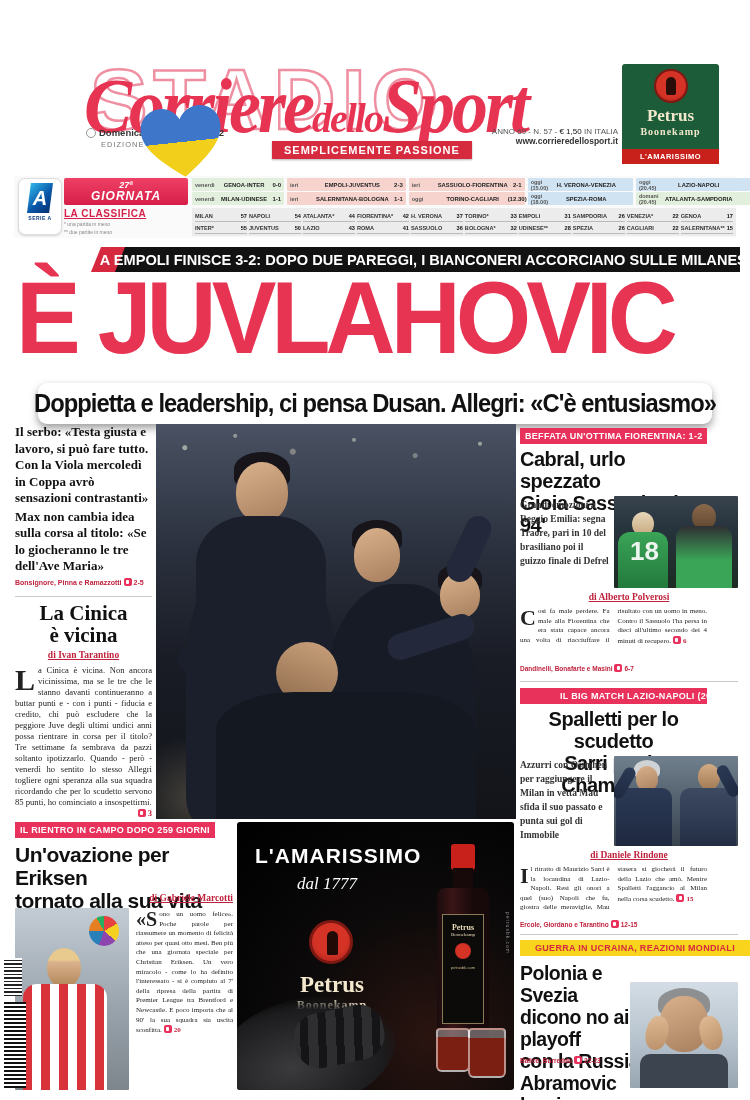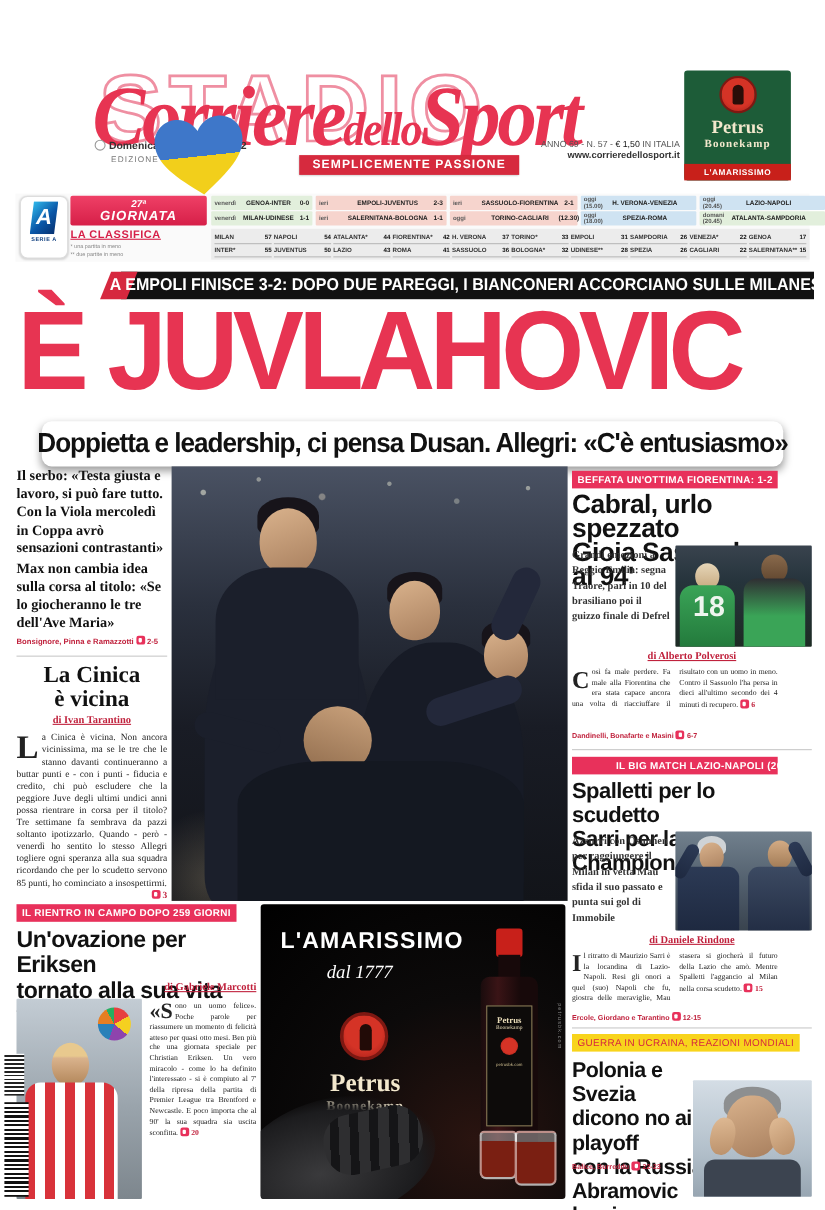--- a/index.html
+++ b/index.html
@@ -77,21 +77,21 @@
   .kicker span { font-weight:bold; font-size:15.5px; letter-spacing:0; transform:scaleX(.94); white-space:nowrap; }
   .headline { left:16px; top:262px; width:726px; color:#e73452;
     font-weight:bold; font-size:97px; letter-spacing:-5px; line-height:108px;
     transform:scaleY(1.05); transform-origin:top left; white-space:nowrap; }
   .deck-pill { left:38px; top:383px; width:674px; height:41px; background:#fff; border-radius:9px;
     box-shadow:0 4px 8px rgba(0,0,0,.4); display:flex; align-items:center; justify-content:center; }
   .deck-pill span { font-weight:bold; font-size:25px; letter-spacing:-1px; transform:scaleX(.95); white-space:nowrap; color:#111; }
 
   
   .red-label { background:#e8315b; color:#fff; font-weight:bold; font-size:9px; letter-spacing:.3px; padding:3px 5px; white-space:nowrap; }
-  .yellow-label { background:#f8d41c; color:#d6283f; font-weight:normal; font-size:9px; letter-spacing:.3px; padding:3px 5px; white-space:nowrap; }
+  .yellow-label { background:#f8d41c; color:#d6283f; font-weight:bold; font-size:9px; letter-spacing:.3px; padding:3px 15px; white-space:nowrap; }
   .art-title { font-weight:bold; color:#111; letter-spacing:-.5px; }
   .byline { font-family:"Liberation Serif",serif; font-weight:bold; color:#c0223d; text-decoration:underline; }
   .serif-body { font-family:"Liberation Serif",serif; color:#222; text-align:justify; }
   .dropcap { float:left; font-family:"Liberation Serif",serif; font-weight:bold; color:#222; }
   .chipline { color:#c0223d; font-weight:bold; }
   .chip { display:inline-block; width:8px; height:8px; background:#e8315b; border-radius:2px; vertical-align:-1px; margin:0 2px; position:relative; }
   .chip::after { content:""; position:absolute; left:2.5px; top:2px; width:3px; height:4px; background:#fff; border-radius:1px; }
   .hr { background:#c9c9c9; height:1px; }
 
   
@@ -436,39 +436,39 @@
     <div class="pm-hair" style="left:282px;top:140px;width:44px;height:26px;"></div>
     <div class="pm-head" style="left:284px;top:148px;width:40px;height:46px;"></div>
     <div class="pm-sleeve" style="left:300px;top:90px;width:26px;height:70px;transform:rotate(25deg);"></div>
     <div class="pm-head" style="left:120px;top:218px;width:62px;height:62px;border-radius:50%;background:linear-gradient(200deg,#caa27c,#8f6b4c);"></div>
     <div class="pm-body" style="left:60px;top:268px;width:260px;height:130px;border-radius:30% 30% 0 0;background:#141821;"></div>
     <div class="pm-arm" style="left:230px;top:200px;width:90px;height:26px;transform:rotate(-18deg);background:#23283a;"></div>
     <div class="pm-arm" style="left:20px;top:230px;width:80px;height:24px;transform:rotate(14deg);"></div>
   </div>
 
   <div class="abs rc red-label" style="top:428px;">BEFFATA UN'OTTIMA FIORENTINA: 1-2</div>
-  <div class="abs rc art-title" style="top:448px;font-size:24px;line-height:22px;">
+  <div class="abs rc art-title" style="top:448px;font-size:20px;line-height:22px;">
       <div>Cabral, urlo spezzato</div>
       <div>Gioia Sassuolo al 94'</div>
     </div>
   <div class="abs lead-mini" style="left:520px;top:498px;width:90px;">Grandi emozioni a Reggio Emilia: segna Traore, pari in 10 del brasiliano poi il guizzo finale di Defrel</div>
   <div class="abs scene photo-fio" style="left:614px;top:496px;width:124px;height:92px;">
     <div class="sc-head" style="left:18px;top:16px;width:22px;height:24px;background:linear-gradient(#e6d6b8,#c6a87e);"></div>
     <div class="fio-shirt" style="left:4px;top:36px;width:50px;height:56px;"></div>
     <div class="fio-num" style="left:16px;top:40px;">18</div>
     <div class="sc-head" style="left:78px;top:8px;width:24px;height:26px;background:linear-gradient(#8a6a4c,#5f452e);"></div>
     <div class="fio-shirt" style="left:62px;top:30px;width:56px;height:62px;background:linear-gradient(180deg,#2f2f33,#3aa457 55%);"></div>
   </div>
   <div class="abs byline" style="left:520px;top:592px;width:218px;text-align:center;font-size:9.5px;">di Alberto Polverosi</div>
   <div class="abs rc serif-body body-2col" style="top:607px;height:54px;"><span class="dropcap">C</span><span>osì fa male perdere. Fa male alla Fiorentina che era stata capace ancora una volta di riacciuffare il risultato con un uomo in meno. Contro il Sassuolo l'ha persa in dieci all'ultimo secondo dei 4 minuti di recupero.</span><span class="chipline"><span class="chip"></span><span>6</span></span></div>
   <div class="abs rc chipline mini-footer" style="top:664px;"><span>Dandinelli, Bonafarte e Masini</span><span class="chip"></span><span>6-7</span></div>
   <div class="abs hr" style="left:520px;top:681px;width:218px;"></div>
 
   <div class="abs rc red-label" style="top:688px;padding-left:40px;">IL BIG MATCH LAZIO-NAPOLI (20.45)</div>
-  <div class="abs rc art-title" style="top:708px;font-size:20px;line-height:22px;">
+  <div class="abs rc art-title" style="top:708px;font-size:20px;line-height:22px;text-align:center;">
       <div>Spalletti per lo scudetto</div>
       <div>Sarri per la Champions</div>
     </div>
   <div class="abs lead-mini" style="left:520px;top:758px;width:90px;">Azzurri con Osimhen per raggiungere il Milan in vetta Mau sfida il suo passato e punta sui gol di Immobile</div>
   <div class="abs scene photo-laz" style="left:614px;top:756px;width:124px;height:90px;">
     <div class="laz-hairw" style="left:20px;top:4px;width:26px;height:18px;"></div>
     <div class="sc-head" style="left:22px;top:10px;width:22px;height:26px;"></div>
     <div class="laz-fig" style="left:2px;top:32px;width:56px;height:58px;"></div>
     <div class="sc-head" style="left:84px;top:8px;width:22px;height:26px;background:linear-gradient(#d3ab84,#a07a55);"></div>
     <div class="laz-fig" style="left:66px;top:32px;width:56px;height:58px;background:linear-gradient(180deg,#3c4a62,#232e45);"></div>

